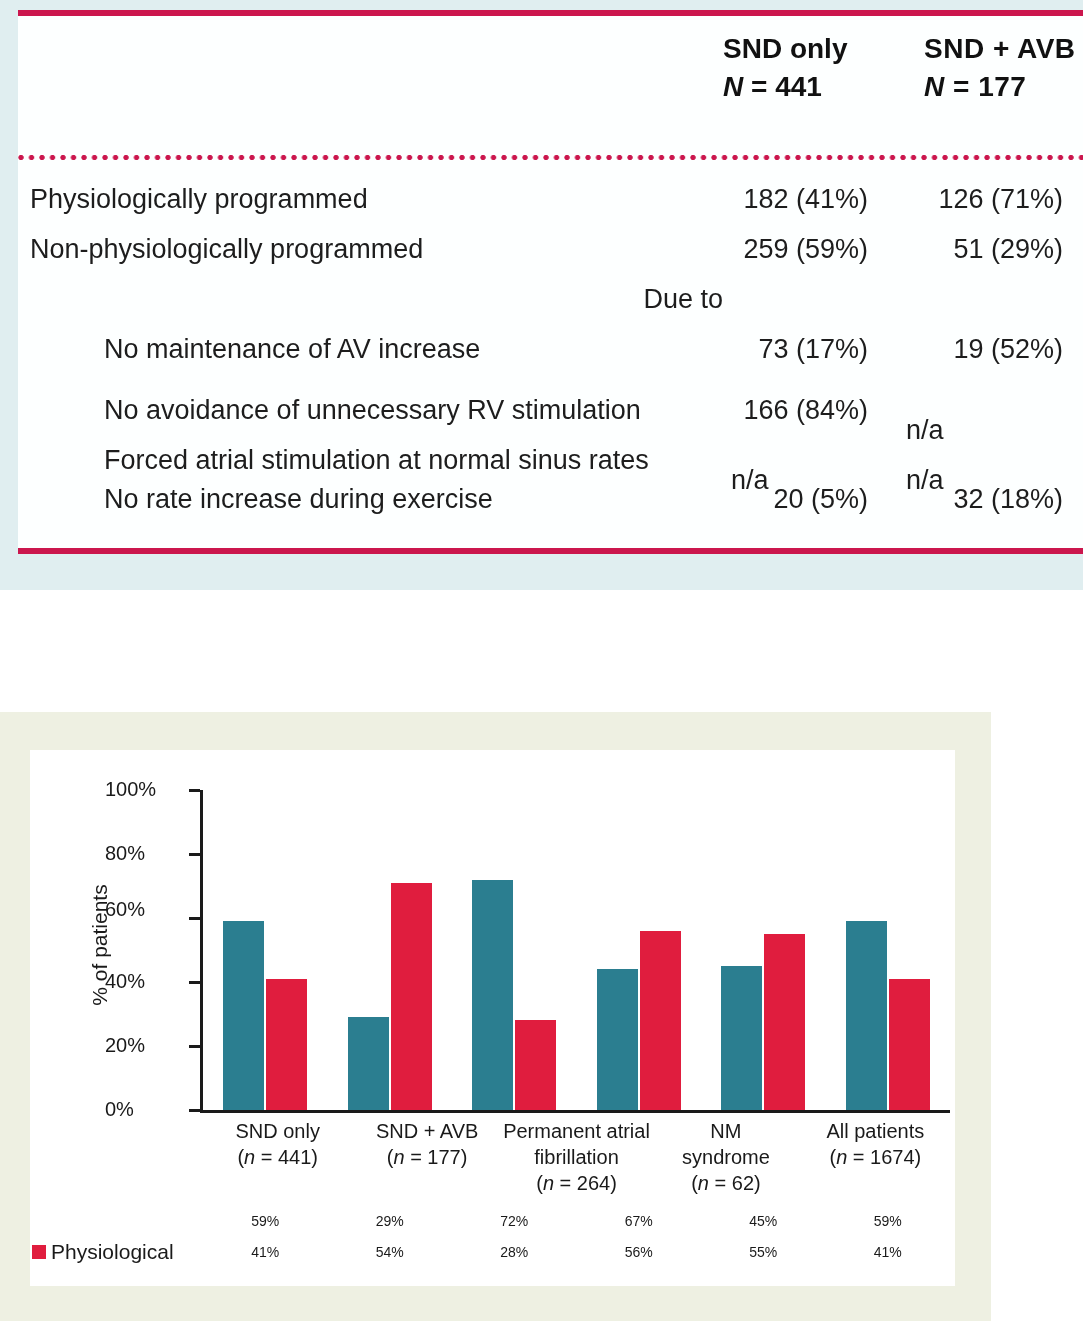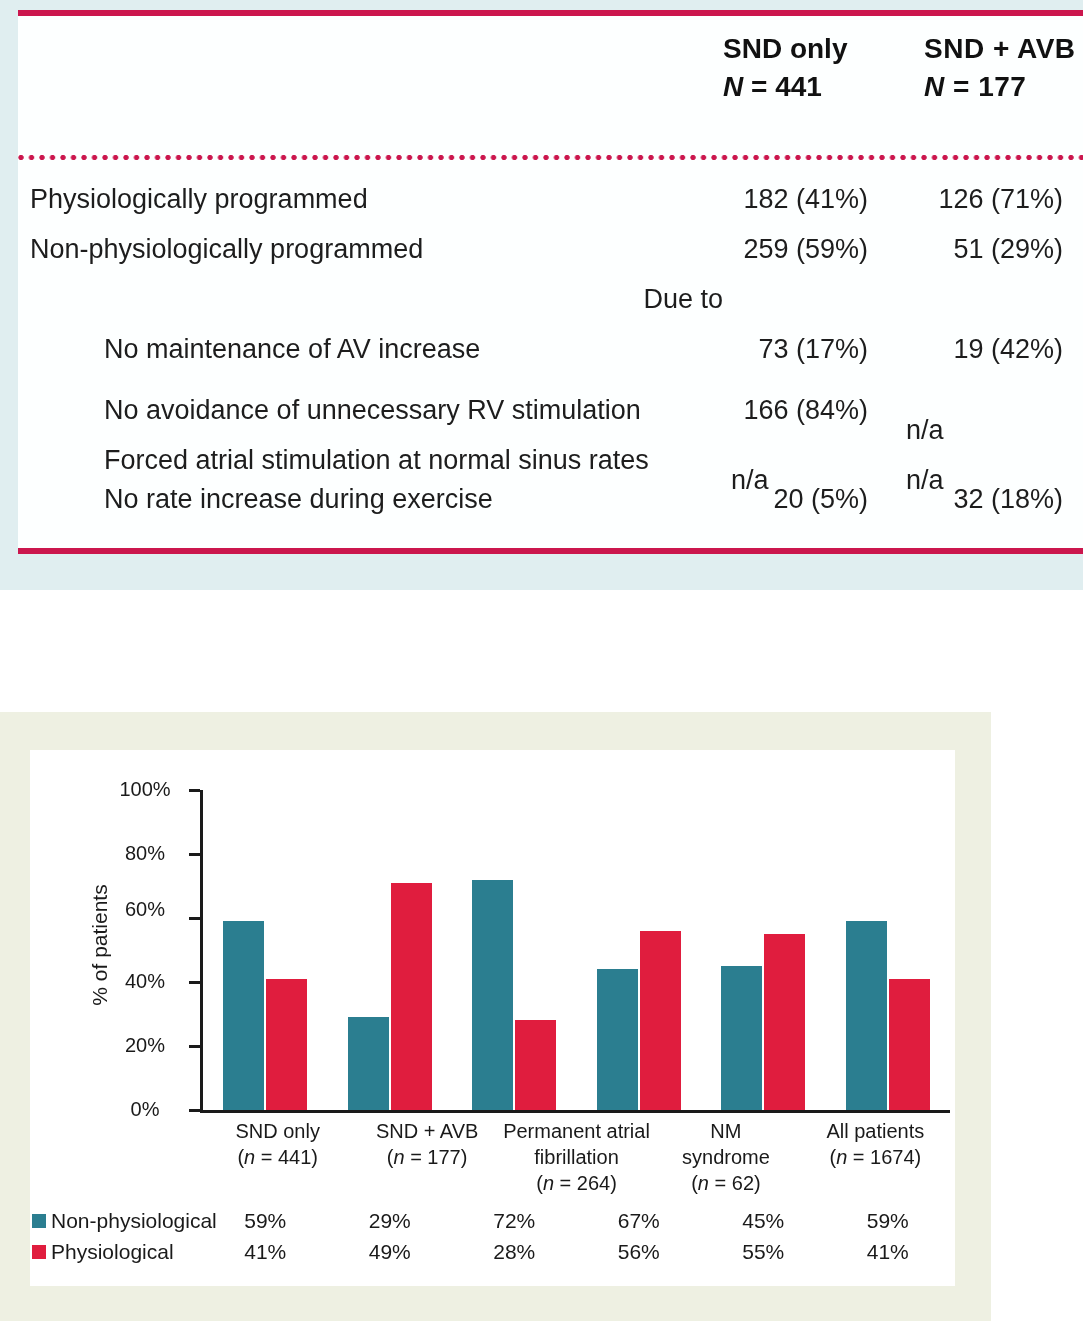--- a/index.html
+++ b/index.html
@@ -54,40 +54,40 @@
   }
   .y-title {
     position:absolute; left:70px; top:195px;
     transform:translate(-50%,-50%) rotate(-90deg);
     font-size:21px; color:#1a1a1a; white-space:nowrap;
   }
   .y-axis { position:absolute; left:170px; top:40px; width:3px; height:323px; background:#1a1a1a; }
   .x-axis { position:absolute; left:170px; top:360px; width:750px; height:3px; background:#1a1a1a; }
   .ytick-dash { position:absolute; left:159px; width:11px; height:3px; background:#1a1a1a; }
   .ytick-label {
-    position:absolute; left:75px; width:80px; text-align:center;
+    position:absolute; left:75px; width:80px; text-align:left;
     font-size:20px; color:#1a1a1a;
   }
   .bars {
     position:absolute; left:173px; top:40px; width:747px; height:320px;
     display:flex; align-items:flex-end;
   }
   .bar-slot { flex:1 1 0; min-width:0; display:flex; justify-content:center; align-items:flex-end; gap:2px; height:100%; }
   .bar { width:41px; }
   .x-labels { position:absolute; left:173px; top:368px; width:747px; display:flex; }
   .xslot { flex:1 1 0; min-width:0; display:flex; justify-content:center; }
   .xlabel { width:max-content; text-align:center; font-size:20px; line-height:26px; color:#1a1a1a; }
   .xlabel i { font-style:italic; }
   .legend { position:absolute; left:2px; top:455px; width:920px; }
   .legend-row { position:relative; height:31px; }
   .legend-key { position:absolute; left:0; top:0; height:31px; display:flex; align-items:center; gap:5px; }
   .legend-swatch { width:14px; height:14px; }
   .legend-name { font-size:21px; color:#1a1a1a; white-space:nowrap; }
   .legend-vals { position:absolute; left:171px; top:0; width:747px; height:31px; display:flex; align-items:center; }
-  .lv-slot { flex:1 1 0; text-align:center; font-size:21px; color:#1a1a1a; }
+  .lv-slot { flex:1 1 0; text-align:center; font-size:14px; color:#1a1a1a; }
 </style>
 </head>
 <body>
 
 <div class="table-section">
   <div class="table-panel">
     <div class="thead">
       <div class="th th-c0"></div>
       <div class="th th-c1">
         <span class="hline">SND only</span>
@@ -111,21 +111,21 @@
           <div class="tval c1">51 (29%)</div>
         </div>
         <div class="trow">
           <div class="tlabel i1">Due to</div>
           <div class="tval c0"></div>
           <div class="tval c1"></div>
         </div>
         <div class="trow">
           <div class="tlabel i2">No maintenance of AV increase</div>
           <div class="tval c0">73 (17%)</div>
-          <div class="tval c1">19 (42%)</div>
+          <div class="tval c1">19 (52%)</div>
         </div>
         <div class="trow">
           <div class="tlabel i2">No avoidance of unnecessary RV stimulation</div>
           <div class="tval c0">166 (84%)</div>
           <div class="tval c1 na">n/a</div>
         </div>
         <div class="trow">
           <div class="tlabel i2">Forced atrial stimulation at normal sinus rates</div>
           <div class="tval c0 na">n/a</div>
           <div class="tval c1 na">n/a</div>
@@ -196,41 +196,37 @@
         </div>
         <div class="xslot">
           <div class="xlabel">NM<br>syndrome<br>(<i>n</i> = 62)</div>
         </div>
         <div class="xslot">
           <div class="xlabel">All patients<br>(<i>n</i> = 1674)</div>
         </div>
       </div>
     <div class="legend" id="legend">
         <div class="legend-row">
-          <div class="legend-key">
-            <span class="legend-swatch" style="background: rgb(43, 126, 144);"></span>
-            <span class="legend-name">Non-physiological</span>
-          </div>
           <div class="legend-vals">
             <div class="lv-slot">59%</div>
             <div class="lv-slot">29%</div>
             <div class="lv-slot">72%</div>
             <div class="lv-slot">67%</div>
             <div class="lv-slot">45%</div>
             <div class="lv-slot">59%</div>
           </div>
         </div>
         <div class="legend-row">
           <div class="legend-key">
             <span class="legend-swatch" style="background: rgb(224, 29, 62);"></span>
             <span class="legend-name">Physiological</span>
           </div>
           <div class="legend-vals">
             <div class="lv-slot">41%</div>
-            <div class="lv-slot">49%</div>
+            <div class="lv-slot">54%</div>
             <div class="lv-slot">28%</div>
             <div class="lv-slot">56%</div>
             <div class="lv-slot">55%</div>
             <div class="lv-slot">41%</div>
           </div>
         </div>
       </div>
   </div>
 </div>
 

